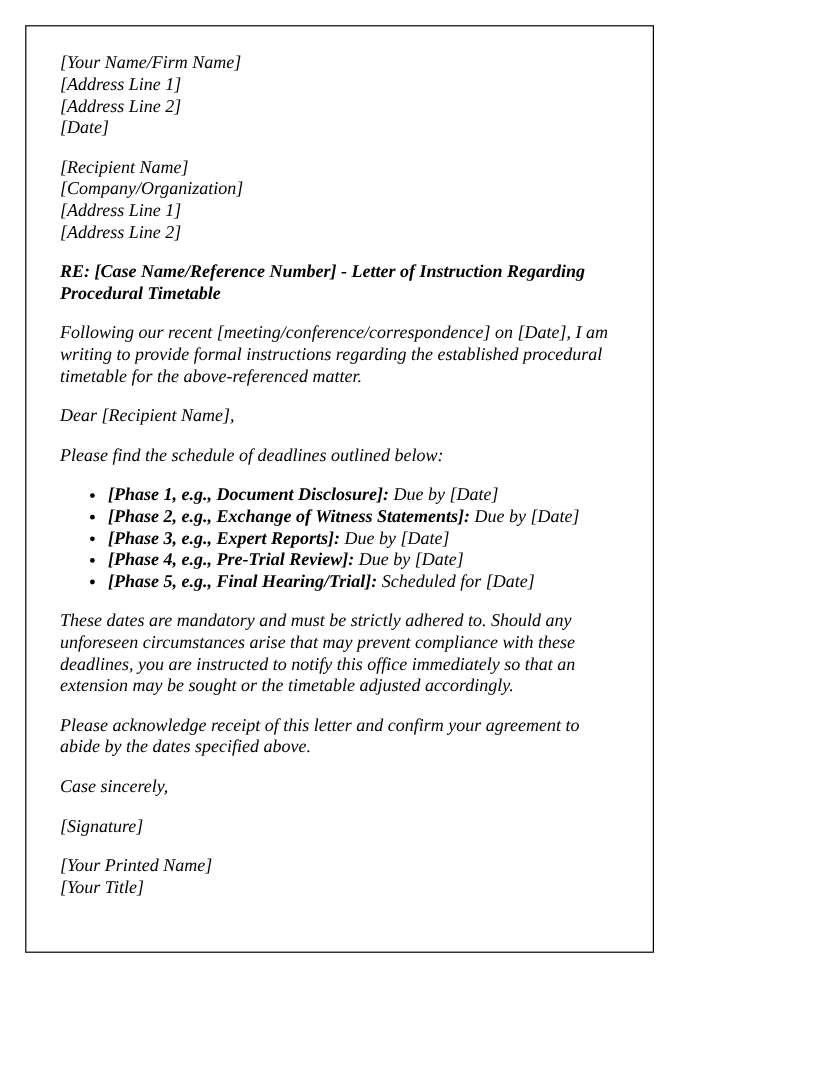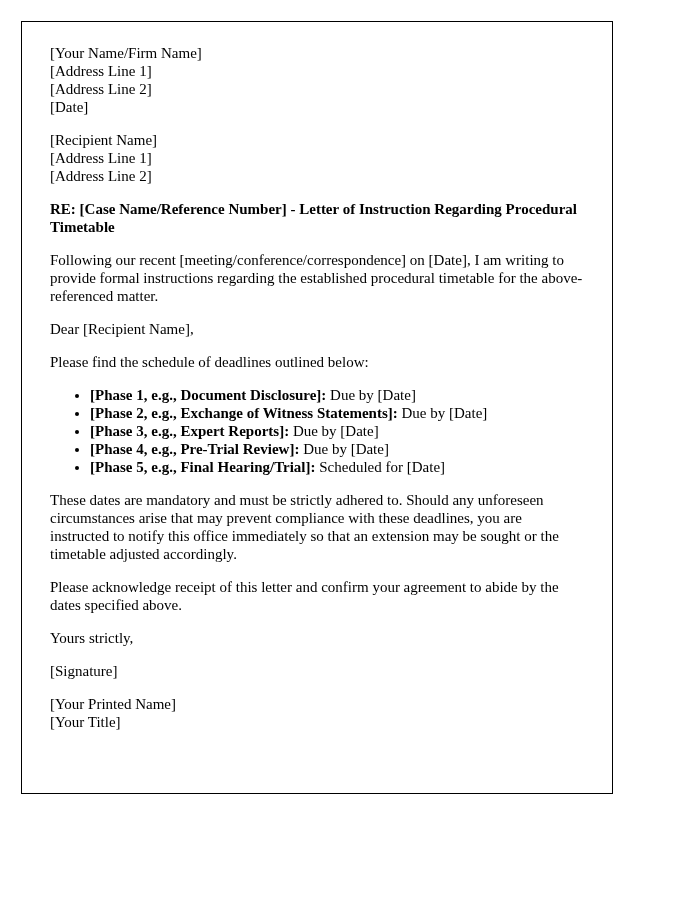--- a/index.html
+++ b/index.html
@@ -8,28 +8,29 @@
     background: #ffffff;
     width: 700px;
     height: 900px;
     font-family: "Liberation Serif", "DejaVu Serif", serif;
     color: #000000;
   }
   .page {
     position: absolute;
     left: 21px;
     top: 21px;
-    width: 592px;
+    width: 524px;
     height: 773px;
     box-sizing: border-box;
     border: 1px solid #000000;
     padding: 22px 28px 16px 28px;
     background: #ffffff;
     font-size: 15px;
     line-height: 18px;
+    font-style: italic;
   }
   .block {
     margin: 15px 0;
   }
   .block:first-child {
     margin-top: 0;
   }
   .line {
     margin: 0;
   }
@@ -60,20 +61,21 @@
 
   <div class="block">
     <div class="line">[Your Name/Firm Name]</div>
     <div class="line">[Address Line 1]</div>
     <div class="line">[Address Line 2]</div>
     <div class="line">[Date]</div>
   </div>
 
   <div class="block">
     <div class="line">[Recipient Name]</div>
+    <div class="line">[Company/Organization]</div>
     <div class="line">[Address Line 1]</div>
     <div class="line">[Address Line 2]</div>
   </div>
 
   <p class="subject">RE: [Case Name/Reference Number] - Letter of Instruction Regarding Procedural Timetable</p>
 
   <p>Following our recent [meeting/conference/correspondence] on [Date], I am writing to provide formal instructions regarding the established procedural timetable for the above-referenced matter.</p>
 
   <p>Dear [Recipient Name],</p>
 
@@ -84,21 +86,21 @@
     <li><span class="phase">[Phase 2, e.g., Exchange of Witness Statements]:</span> <span>Due by [Date]</span></li>
     <li><span class="phase">[Phase 3, e.g., Expert Reports]:</span> <span>Due by [Date]</span></li>
     <li><span class="phase">[Phase 4, e.g., Pre-Trial Review]:</span> <span>Due by [Date]</span></li>
     <li><span class="phase">[Phase 5, e.g., Final Hearing/Trial]:</span> <span>Scheduled for [Date]</span></li>
   </ul>
 
   <p>These dates are mandatory and must be strictly adhered to. Should any unforeseen circumstances arise that may prevent compliance with these deadlines, you are instructed to notify this office immediately so that an extension may be sought or the timetable adjusted accordingly.</p>
 
   <p>Please acknowledge receipt of this letter and confirm your agreement to abide by the dates specified above.</p>
 
-  <p>Yours strictly,</p>
+  <p>Case sincerely,</p>
 
   <p>[Signature]</p>
 
   <div class="block">
     <div class="line">[Your Printed Name]</div>
     <div class="line">[Your Title]</div>
   </div>
 
 </div>
 

